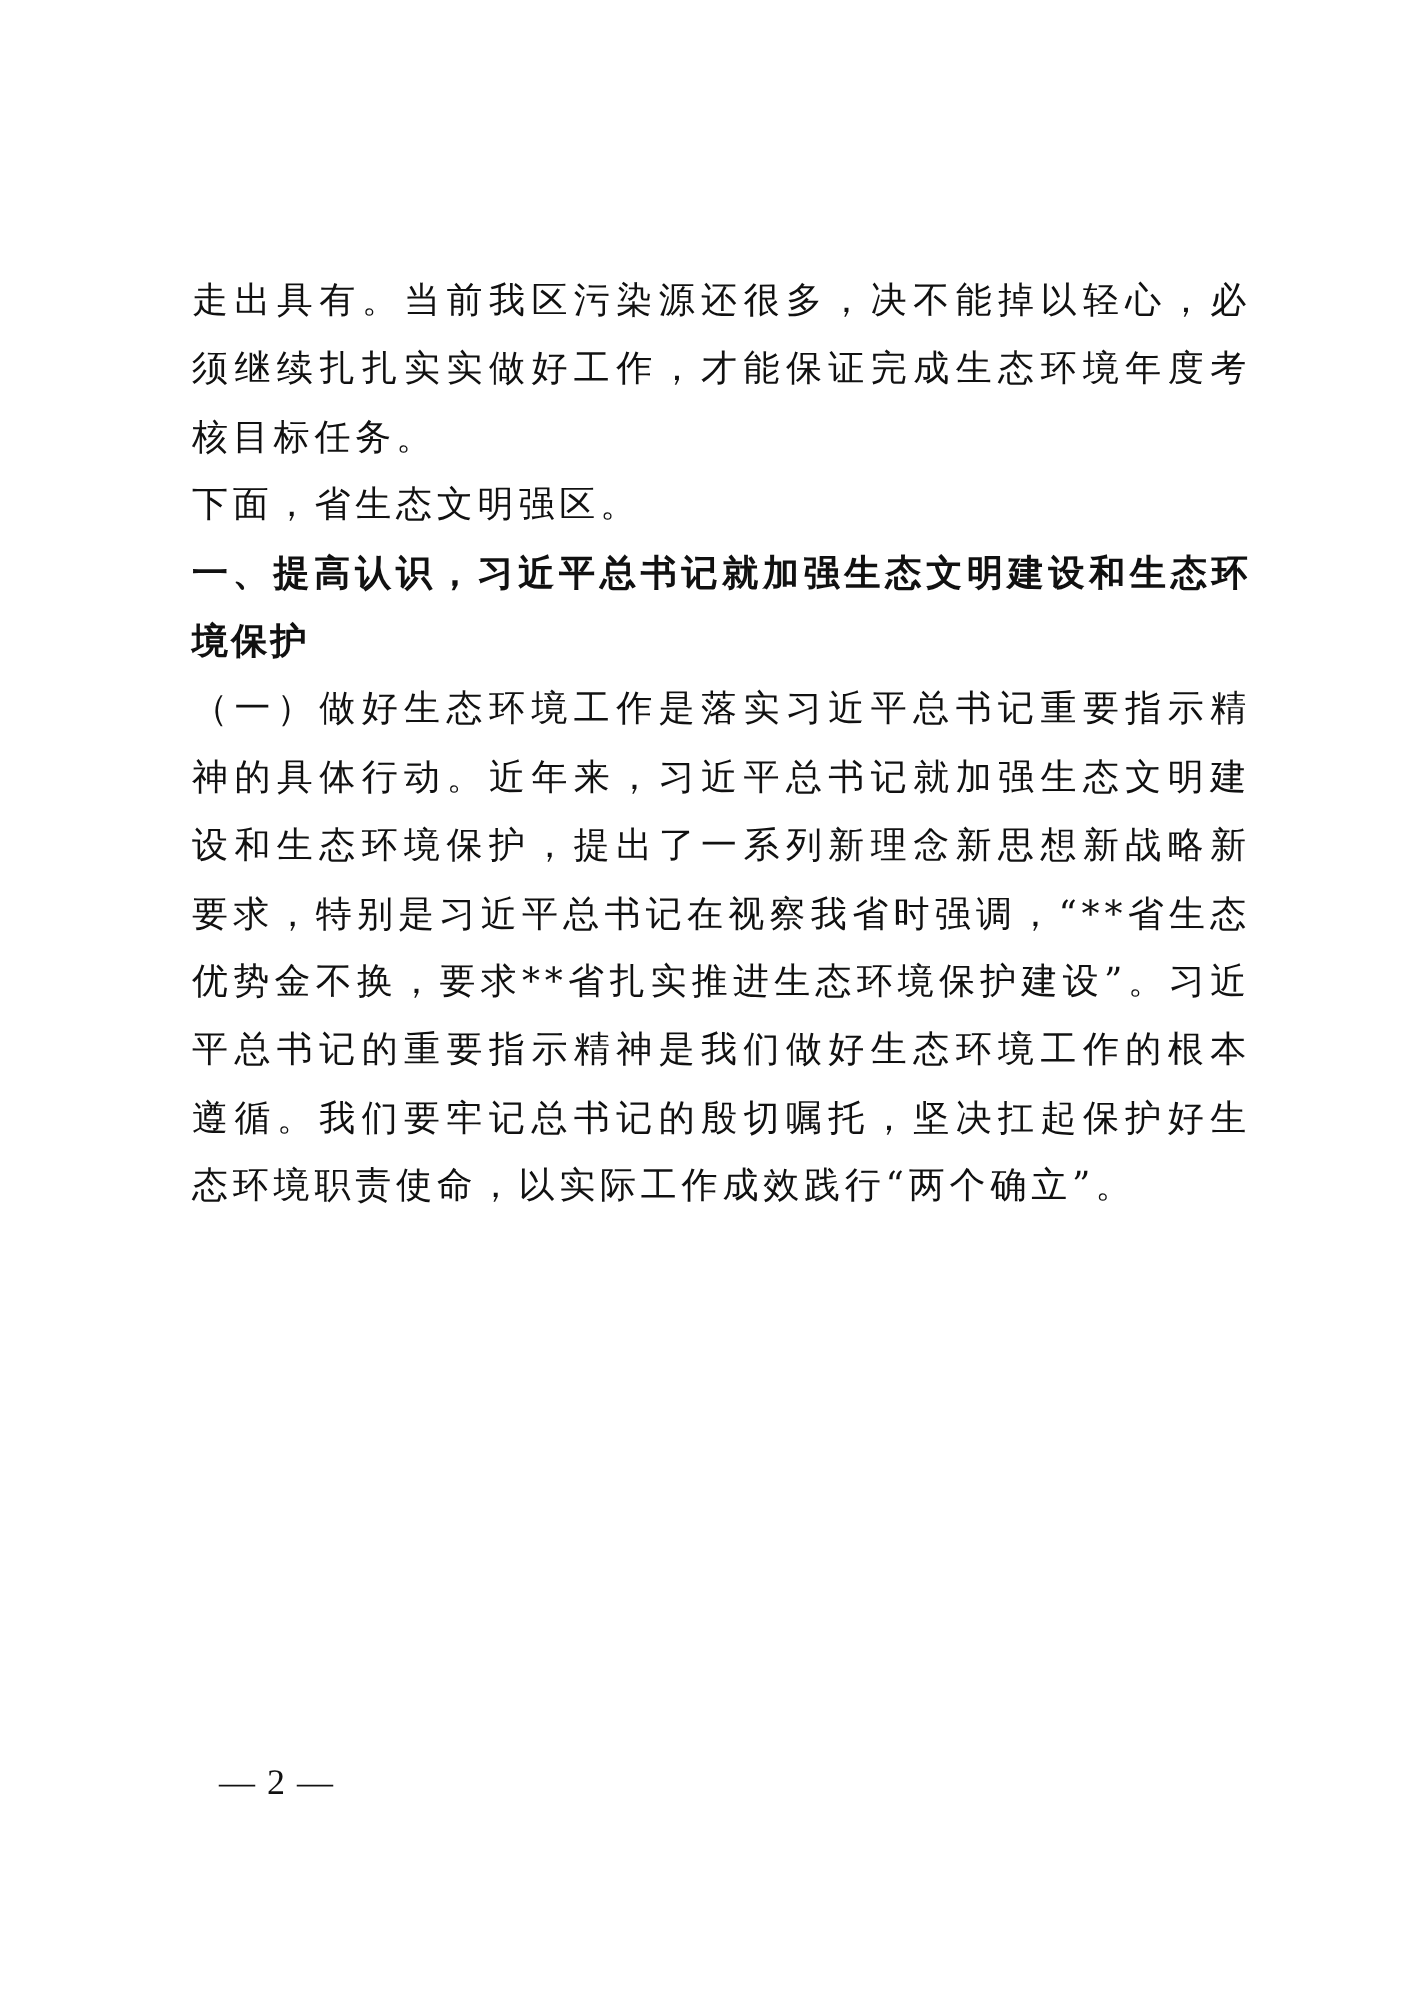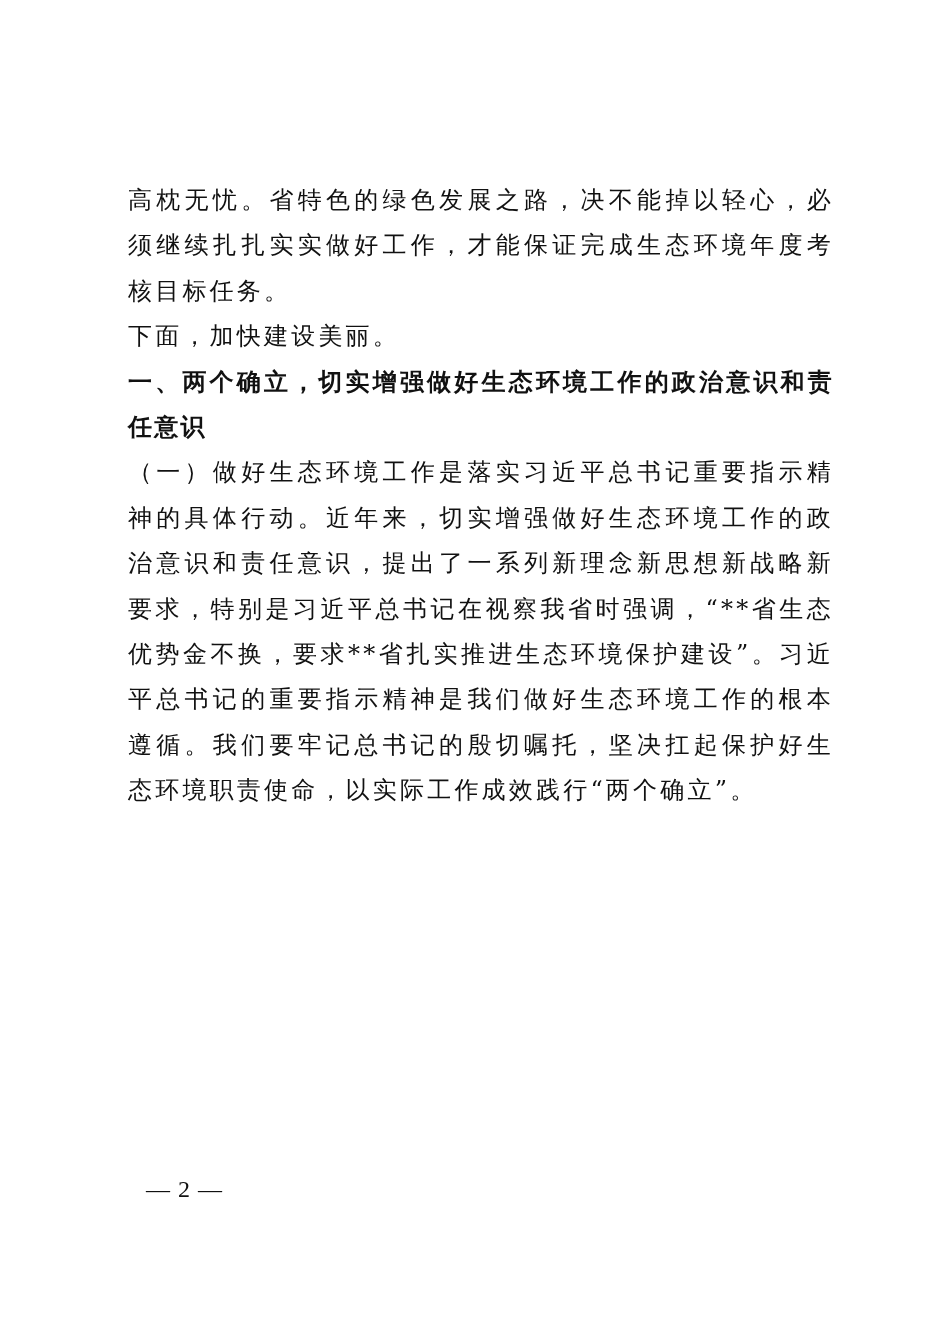--- a/index.html
+++ b/index.html
@@ -17,19 +17,19 @@
     position: absolute; left: 146px; top: 1176px;
     font-family: "Liberation Serif", "DejaVu Serif", serif;
     font-size: 24px; color: #111; letter-spacing: 1px;
   }
 </style>
 </head>
 <body>
 
 <div class="page">
   <div class="body-text">
-    <p class="para">高枕无忧。省特色的绿色发展之路，决不能掉以轻心，必须继续扎扎实实做好工作，才能保证完成生态环境年度考核目标任务。</p>
-    <p class="para">下面，加快建设美丽。</p>
-    <p class="para heading">一、两个确立，切实增强做好生态环境工作的政治意识和责任意识</p>
-    <p class="para">（一）做好生态环境工作是落实习近平总书记重要指示精神的具体行动。近年来，切实增强做好生态环境工作的政治意识和责任意识，提出了一系列新理念新思想新战略新要求，特别是习近平总书记在视察我省时强调，“**省生态优势金不换，要求**省扎实推进生态环境保护建设”。习近平总书记的重要指示精神是我们做好生态环境工作的根本遵循。我们要牢记总书记的殷切嘱托，坚决扛起保护好生态环境职责使命，以实际工作成效践行“两个确立”。</p>
+    <p class="para">走出具有。当前我区污染源还很多，决不能掉以轻心，必须继续扎扎实实做好工作，才能保证完成生态环境年度考核目标任务。</p>
+    <p class="para">下面，省生态文明强区。</p>
+    <p class="para heading">一、提高认识，习近平总书记就加强生态文明建设和生态环境保护</p>
+    <p class="para">（一）做好生态环境工作是落实习近平总书记重要指示精神的具体行动。近年来，习近平总书记就加强生态文明建设和生态环境保护，提出了一系列新理念新思想新战略新要求，特别是习近平总书记在视察我省时强调，“**省生态优势金不换，要求**省扎实推进生态环境保护建设”。习近平总书记的重要指示精神是我们做好生态环境工作的根本遵循。我们要牢记总书记的殷切嘱托，坚决扛起保护好生态环境职责使命，以实际工作成效践行“两个确立”。</p>
   </div>
   <div class="page-num">— 2 —</div>
 </div>
 
 </body></html>

